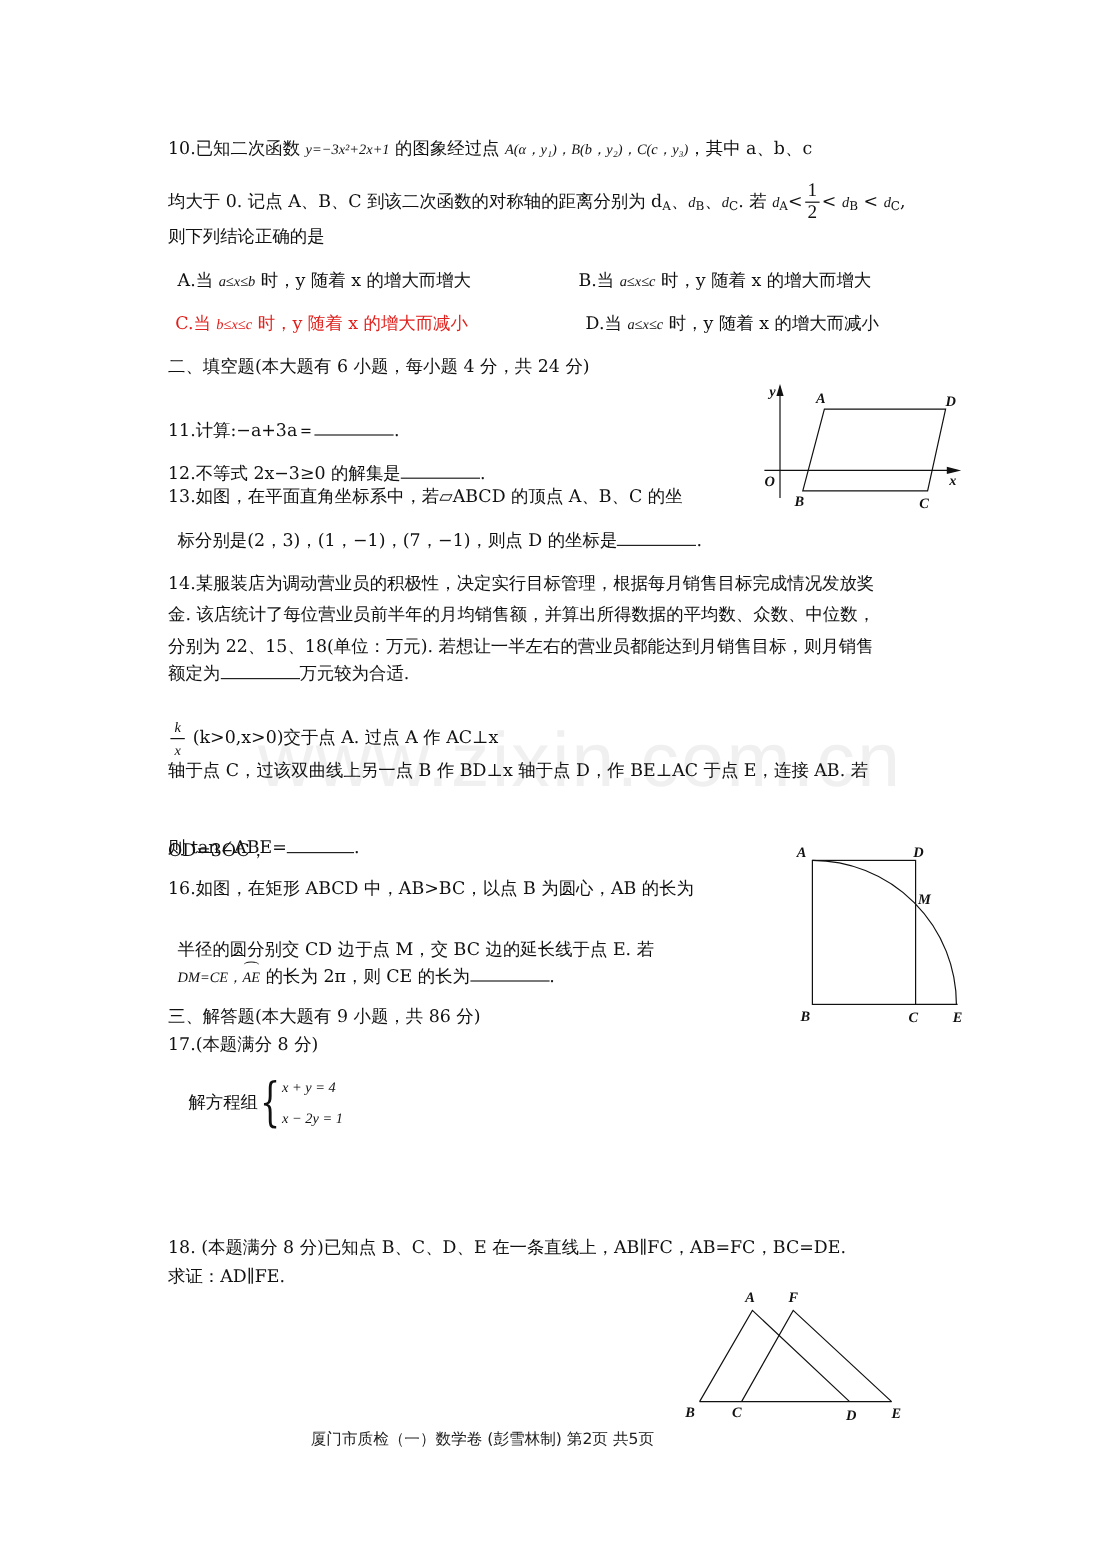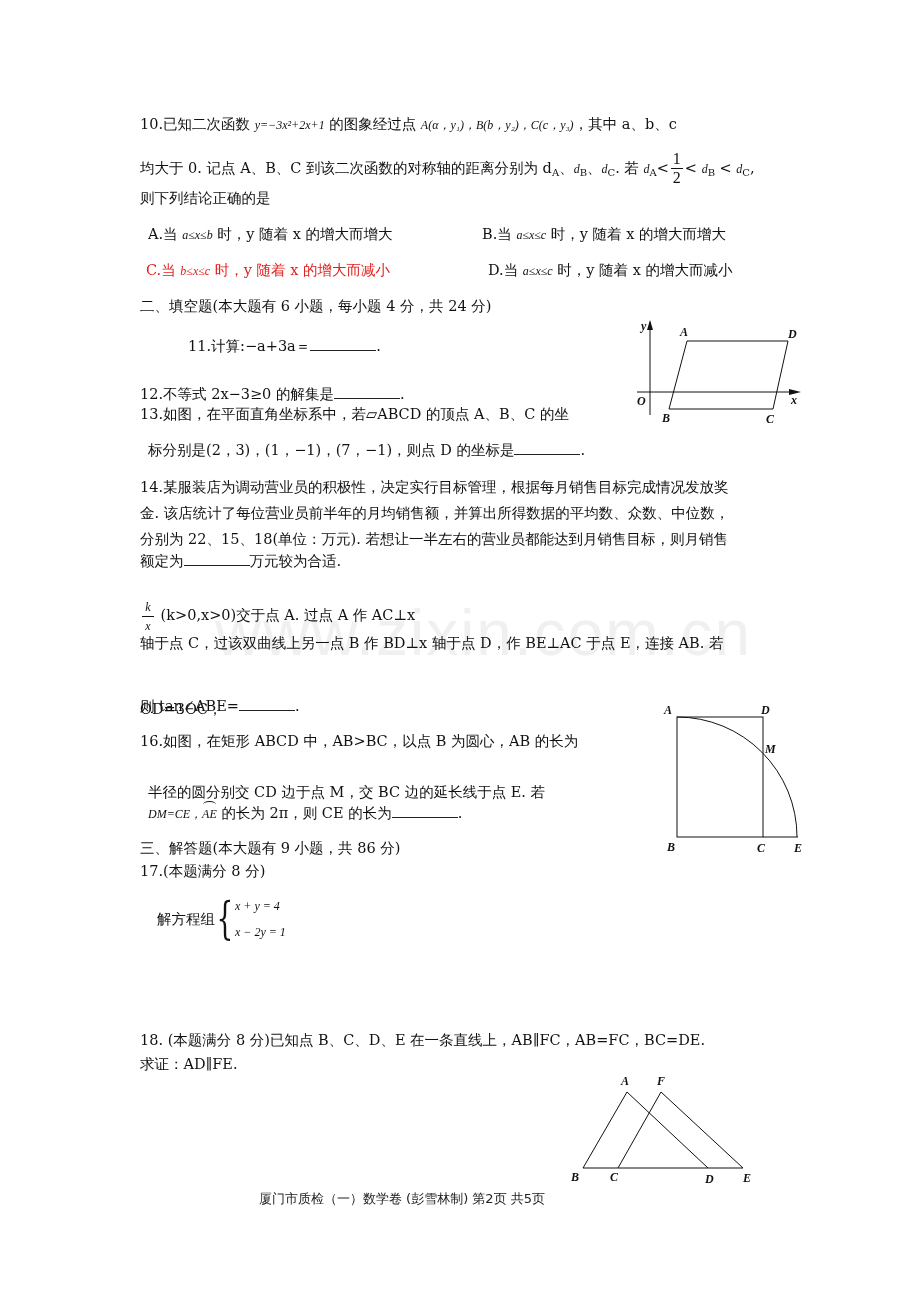--- a/index.html
+++ b/index.html
@@ -57,21 +57,21 @@
 </div>
 <div class="line red" style="left:146px; top:260px;">
   <span>C.当</span> <span class="it">b≤x≤c</span> <span>时，y 随着 x 的增大而减小</span>
 </div>
 <div class="line" style="left:488px; top:260px;">
   <span>D.当</span> <span class="it">a≤x≤c</span> <span>时，y 随着 x 的增大而减小</span>
 </div>
 
 <div class="line" style="left:140px; top:296px;">二、填空题(本大题有 6 小题，每小题 4 分，共 24 分)</div>
 
-<div class="line" style="left:140px; top:336px;margin-left:48px;">
+<div class="line" style="left:140px; top:348px;">
   <span>11.计算:−a+3a＝</span><span class="blank" style="width:66px;"></span><span>.</span>
 </div>
 
 <div class="line" style="left:140px; top:368px;margin-top:16px;">
   <span>12.不等式 2x−3≥0 的解集是</span><span class="blank" style="width:66px;"></span><span>.</span>
 </div>
 
 <div class="line" style="left:140px; top:404px;">13.如图，在平面直角坐标系中，若▱ABCD 的顶点 A、B、C 的坐</div>
 <div class="line" style="left:148px; top:440px;text-align:right;">
   <span>标分别是(2，3)，(1，−1)，(7，−1)，则点 D 的坐标是</span><span class="blank" style="width:66px;"></span><span>.</span>

